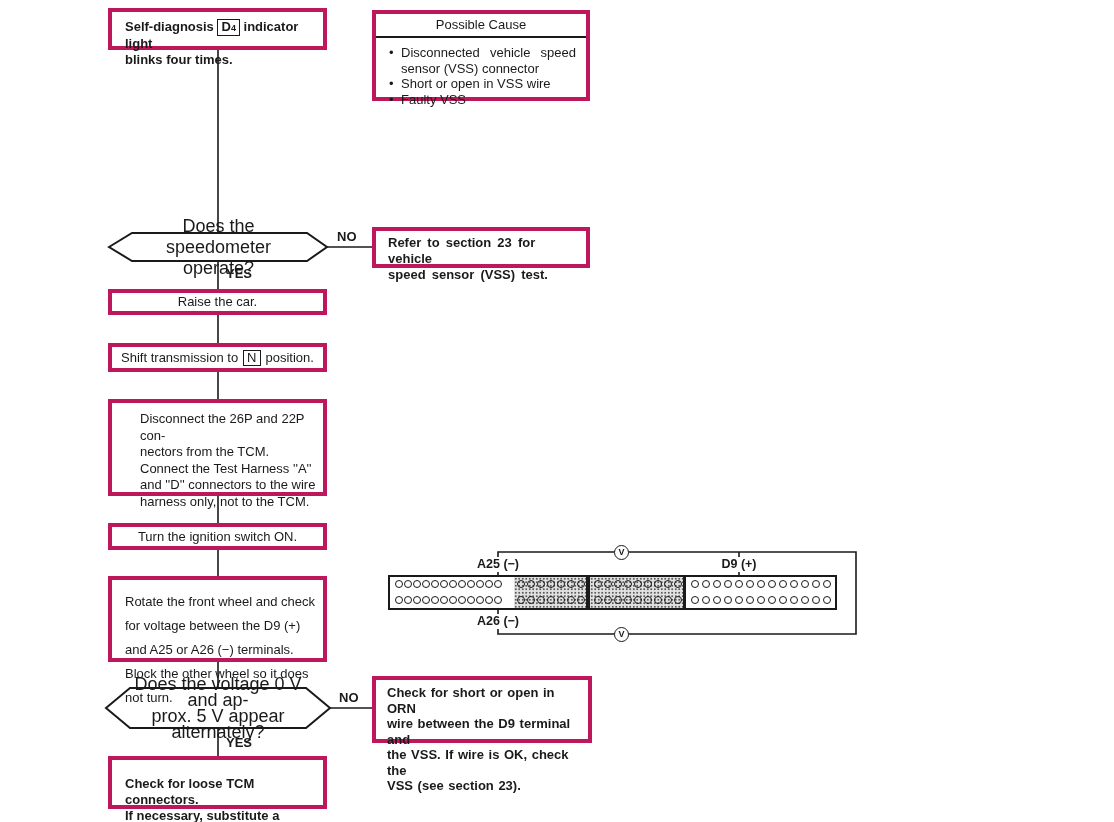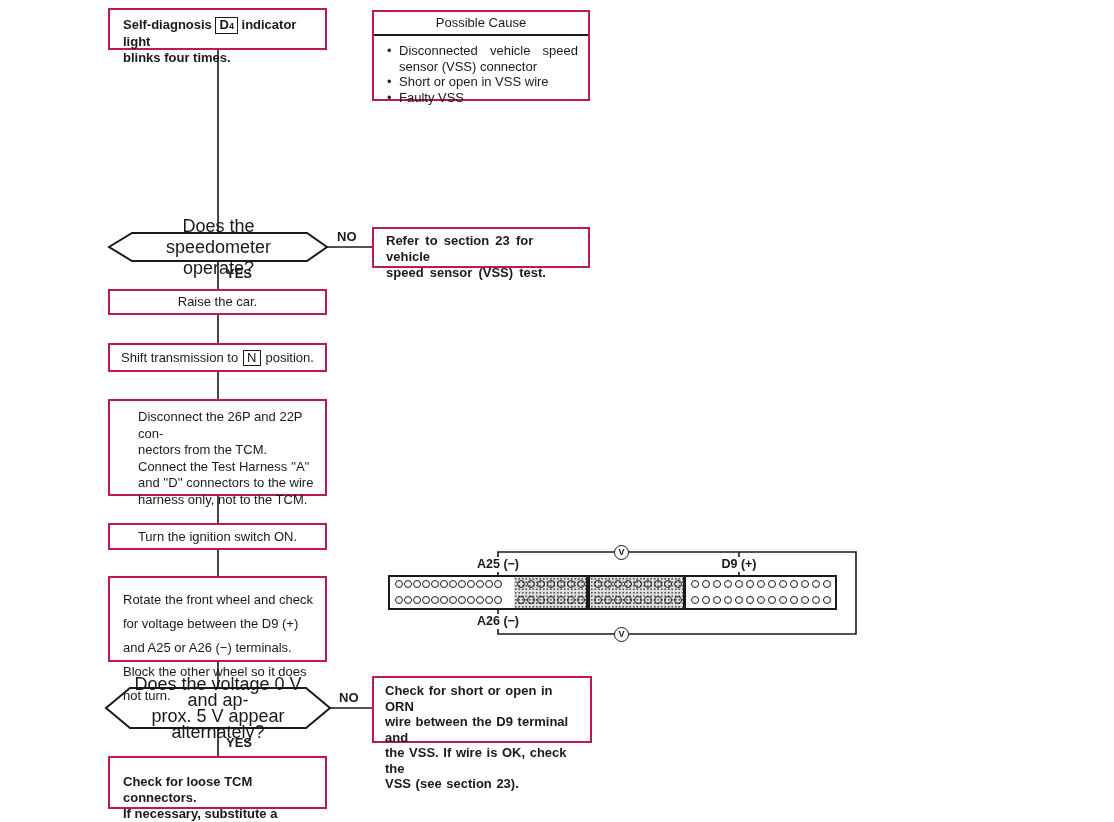--- a/index.html
+++ b/index.html
@@ -2,21 +2,21 @@
 <html><head>
 <meta charset="utf-8">
 <style>
   html,body{margin:0;padding:0;background:#fff;}
   #page{
     position:relative;width:1114px;height:822px;background:#ffffff;overflow:hidden;
     font-family:"Liberation Sans","DejaVu Sans",sans-serif;color:#1a1a1a;
   }
   #wires{position:absolute;left:0;top:0;z-index:1;}
   .box{
-    position:absolute;z-index:2;border:2px solid #be185d;background:#fff;
+    position:absolute;z-index:2;border:4px solid #be185d;background:#fff;
     box-sizing:border-box;font-size:13px;line-height:16px;color:#1a1a1a;
   }
   .bold{font-weight:700;}
   .center{display:flex;align-items:center;justify-content:center;text-align:center;}
   .prelines{white-space:pre-line;}
   .floatlbl{position:absolute;z-index:3;font-size:13px;font-weight:700;background:transparent;text-align:right;}
   .dtext{position:absolute;z-index:2;font-size:18px;display:flex;align-items:center;justify-content:center;text-align:center;}
   .chip{display:inline-block;border:1.5px solid #1a1a1a;padding:0 3px;line-height:14px;}
   .chip .sub{font-size:9px;}
   

